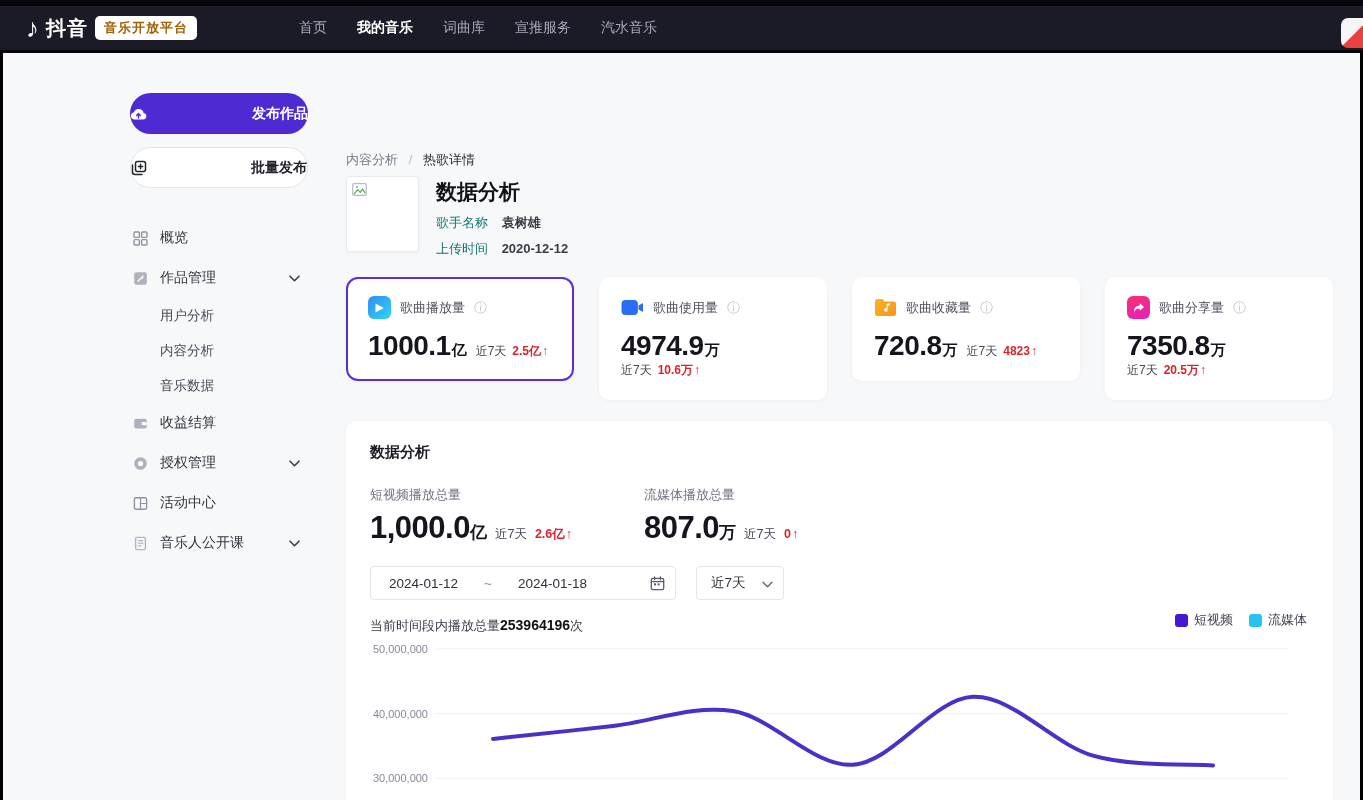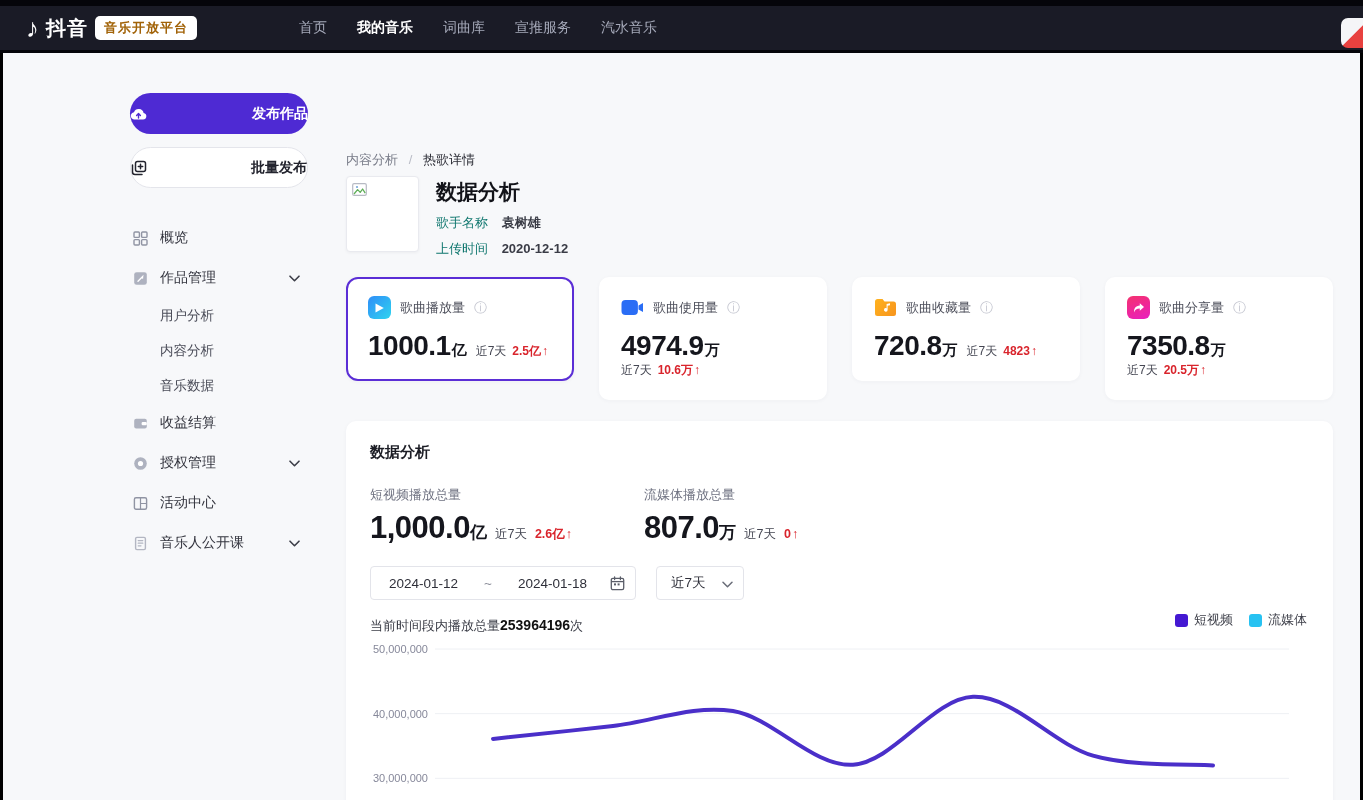--- a/index.html
+++ b/index.html
@@ -84,21 +84,21 @@
   .metrics { display:flex; margin-top:24px; }
   .metric { width:274px; }
   .metric-label { font-size:13px; color:#6e7180; }
   .metric-main { margin-top:6px; display:flex; align-items:baseline; gap:8px; }
   .mvalue { font-size:31px; font-weight:bold; color:#15161d; letter-spacing:-0.5px; }
   .munit { font-size:17px; font-weight:bold; color:#15161d; }
   .mperiod { font-size:12.5px; color:#444652; }
   .mdelta { font-size:12.5px; font-weight:bold; color:#d9242c; }
 
   .controls { display:flex; margin-top:20px; gap:20px; }
-  .daterange { width:266px; height:34px; border:1px solid #e3e4ea; border-radius:4px;
+  .daterange { width:306px; height:34px; border:1px solid #e3e4ea; border-radius:4px;
     display:flex; align-items:center; padding:0 10px 0 18px; font-size:13.5px; color:#2e2f39;
     background:#fff; cursor:pointer; }
   .daterange .tilde { margin:0 26px; color:#8a8d99; }
   .daterange .cal { margin-left:auto; display:flex; }
   .rangeselect { width:88px; height:34px; border:1px solid #e3e4ea; border-radius:4px;
     display:flex; align-items:center; justify-content:space-between; padding:0 10px 0 14px;
     font-size:13.5px; color:#2e2f39; background:#fff; cursor:pointer; }
 
   .totalline { margin-top:17px; font-size:13px; color:#3a3c46; }
   .totalline b { font-size:14px; color:#111; }

